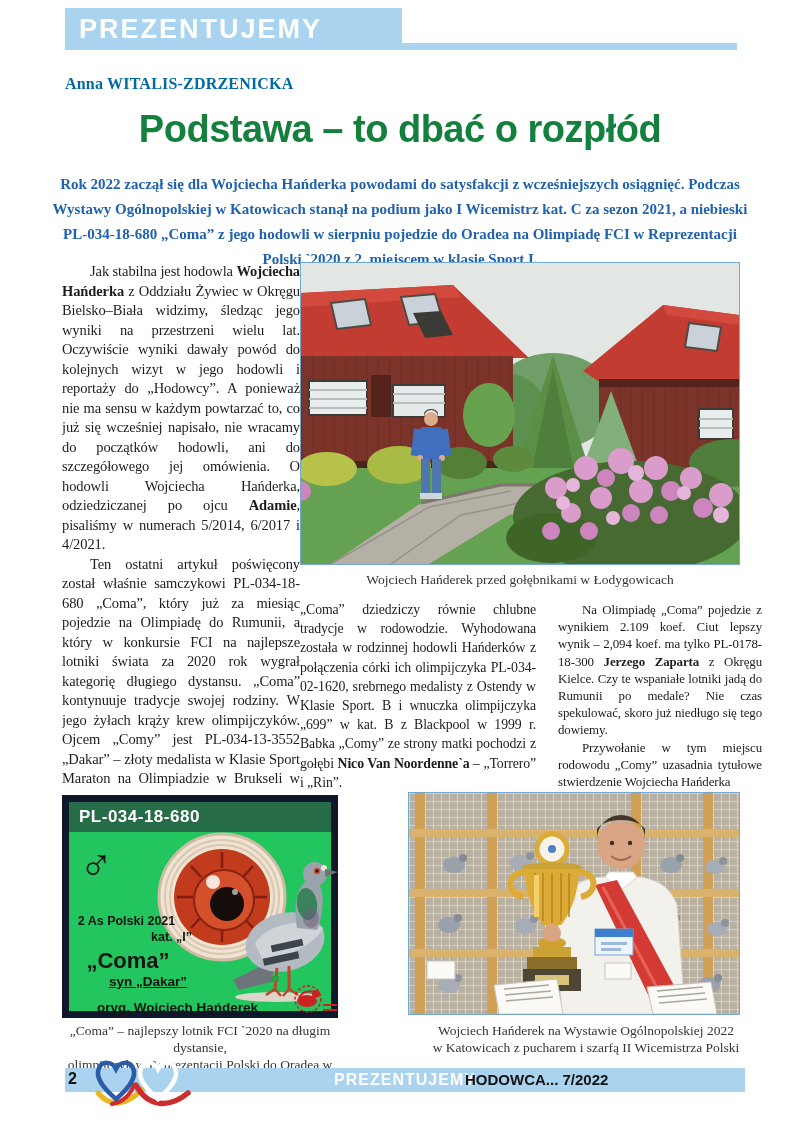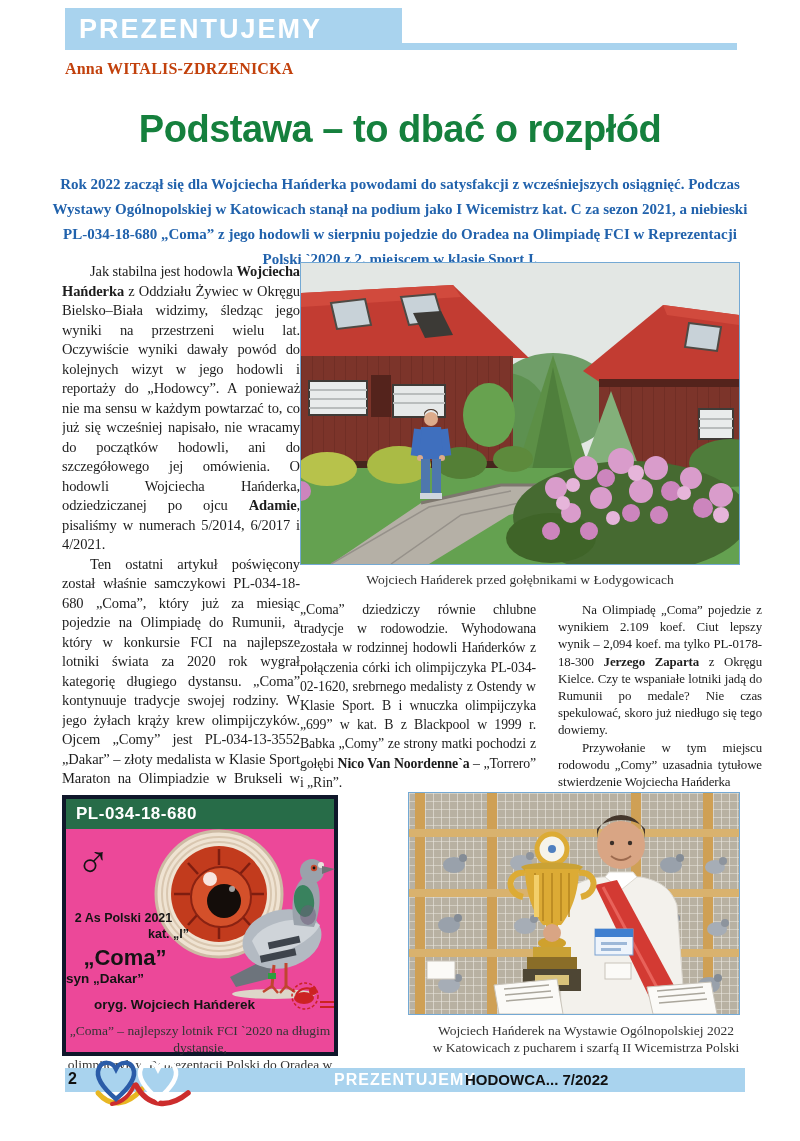--- a/index.html
+++ b/index.html
@@ -4,21 +4,21 @@
 <style>
   html,body{margin:0;padding:0;background:#fff;}
   .page{position:relative;width:800px;height:1141px;background:#ffffff;overflow:hidden;
         font-family:"Liberation Serif",serif;color:#1c1c1c;}
   .abs{position:absolute;}
 
   
   .hdr-box{left:65px;top:8px;width:337px;height:42px;background:#a9d3ee;display:flex;align-items:center;padding-left:14px;box-sizing:border-box;}
   .hdr-box span{font-family:"Liberation Sans",sans-serif;font-weight:bold;font-size:27px;color:#ffffff;letter-spacing:2px;}
   .hdr-bar{left:402px;top:43px;width:335px;height:7px;background:#a9d3ee;}
-  .author{left:65px;top:60px;font-size:16px;font-weight:bold;letter-spacing:.2px;color:#c2410c;}
+  .author{left:65px;top:75px;font-size:16px;font-weight:bold;letter-spacing:.2px;color:#0369a1;}
 
   .title{left:0;right:0;top:92px;margin:16px;text-align:center;font-family:"Liberation Sans",sans-serif;
          font-weight:bold;font-size:38px;color:#15803d;letter-spacing:-.5px;}
   .lead{left:52px;top:172px;width:696px;text-align:center;font-weight:bold;font-size:15px;line-height:25px;color:#2162ac;}
 
   
   .col{overflow:hidden;text-align:justify;}
   .col p{margin:0;}
   .col p.ind{text-indent:28px;}
   .col1{left:62px;top:262px;width:238px;height:528px;font-size:14.5px;line-height:19.5px;letter-spacing:-.1px;}
@@ -27,29 +27,29 @@
   .col3 p.ind{text-indent:24px;}
   .b{font-weight:bold;}
 
   
   .frame{border:1px solid #74a9d4;box-sizing:border-box;background:#e7e9e6;margin:0;}
   .main-photo{left:300px;top:262px;width:440px;height:303px;}
   .caption{text-align:center;font-size:13.5px;line-height:17px;color:#343434;}
   .main-cap{left:300px;top:571px;width:440px;}
 
   
-  .card{left:62px;top:795px;width:276px;height:261px;border:4px solid #0f172a;box-sizing:border-box;background:#ec4899;}
+  .card{left:62px;top:795px;width:276px;height:223px;border:7px solid #0f172a;box-sizing:border-box;background:#22c55e;}
   .card-hdr{position:absolute;left:0;top:0;right:0;height:30px;background:#276c48;display:flex;align-items:center;padding-left:10px;}
   .card-hdr span{font-family:"Liberation Sans",sans-serif;font-weight:bold;font-size:17px;color:#fff;letter-spacing:.5px;}
   .card .txt{position:absolute;font-family:"Liberation Sans",sans-serif;font-weight:bold;color:#141414;}
   .male{left:10px;top:38px;font-size:46px;font-weight:normal;line-height:1;font-family:"DejaVu Sans",sans-serif;}
   .aw1{left:0px;top:112px;width:115px;text-align:center;font-size:12.5px;}
   .aw2{left:8px;top:128px;width:115px;text-align:right;font-size:12.5px;}
   .nm{left:0px;top:146px;width:118px;text-align:center;font-size:22px;}
-  .pr{left:0px;top:172px;width:118px;text-align:left;font-size:13.5px;}
+  .pr{left:0px;top:172px;width:118px;text-align:right;font-size:13.5px;text-decoration:underline;}
   .org{left:28px;top:198px;font-size:13.5px;}
   .card-svg{position:absolute;left:78px;top:30px;}
   .stamp{position:absolute;left:222px;top:182px;}
   .card-cap{left:44px;top:1022px;width:312px;}
 
   .trophy-photo{left:408px;top:792px;width:332px;height:223px;}
   .trophy-cap{left:410px;top:1022px;width:352px;}
 
   
   .ftr-bar{left:65px;top:1068px;width:680px;height:24px;background:#a9d3ee;z-index:1;}

